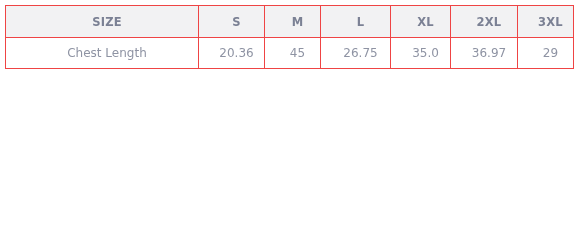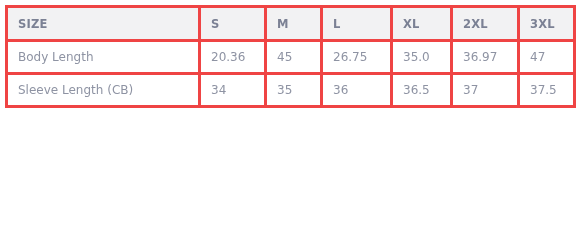--- a/index.html
+++ b/index.html
@@ -30,23 +30,23 @@
   table.size-table col.c-label { width: 193px; }
   table.size-table col.c-s     { width: 66px; }
   table.size-table col.c-m     { width: 56px; }
   table.size-table col.c-l     { width: 70px; }
   table.size-table col.c-xl    { width: 60px; }
   table.size-table col.c-2xl   { width: 67px; }
   table.size-table col.c-3xl   { width: 56px; }
 
   table.size-table th,
   table.size-table td {
-    border: 3px solid #ef4444;
+    border: 1px solid #ef4444;
     padding: 0 0 0 10px;
-    text-align: left;
+    text-align: center;
     vertical-align: middle;
     white-space: nowrap;
     overflow: hidden;
   }
   table.size-table thead th {
     height: 31px;
     background: #f2f2f3;
     color: #7b8194;
     font-size: 11.5px;
     font-weight: bold;
@@ -80,32 +80,23 @@
         <th>S</th>
         <th>M</th>
         <th>L</th>
         <th>XL</th>
         <th>2XL</th>
         <th>3XL</th>
       </tr>
     </thead>
     <tbody>
       <tr>
-        <td>Body Length</td>
+        <td>Chest Length</td>
         <td>20.36</td>
         <td>45</td>
         <td>26.75</td>
         <td>35.0</td>
         <td>36.97</td>
-        <td>47</td>
-      </tr>
-      <tr>
-        <td>Sleeve Length (CB)</td>
-        <td>34</td>
-        <td>35</td>
-        <td>36</td>
-        <td>36.5</td>
-        <td>37</td>
-        <td>37.5</td>
+        <td>29</td>
       </tr>
     </tbody>
   </table>
 </div>
 
 </body></html>

